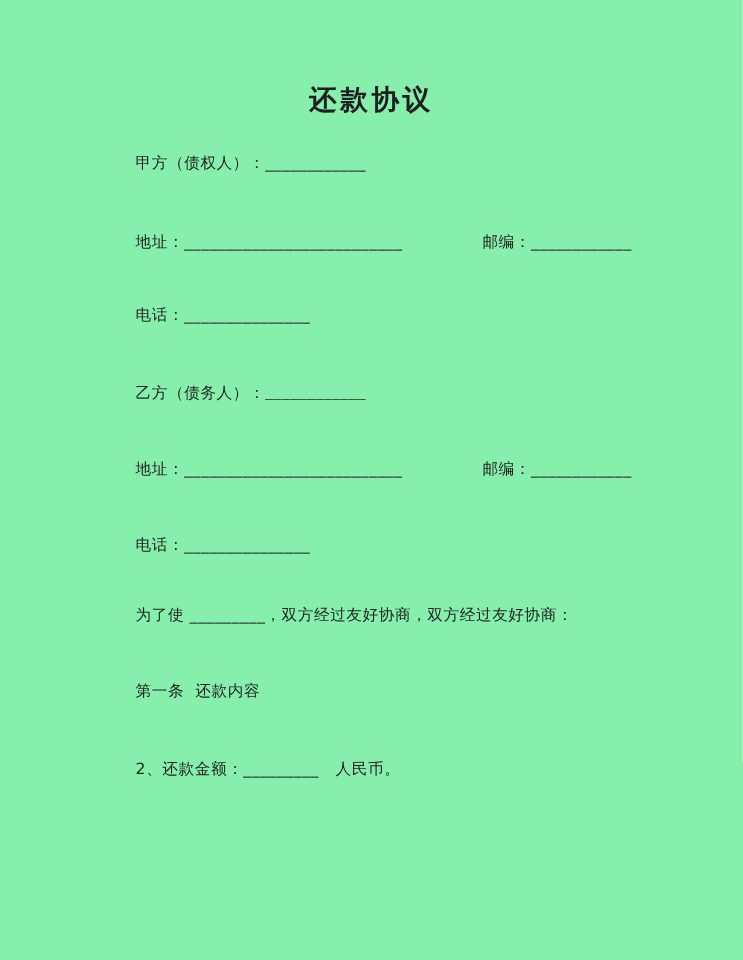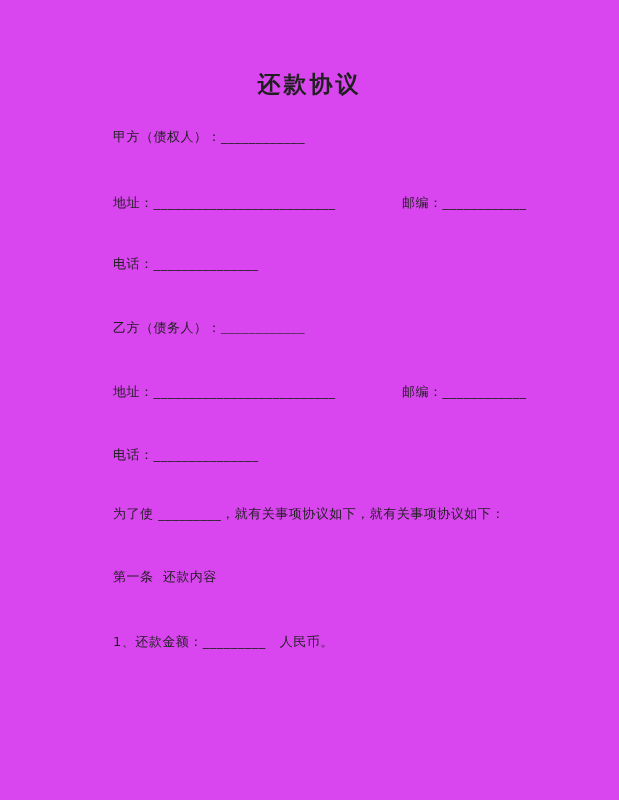--- a/index.html
+++ b/index.html
@@ -5,21 +5,21 @@
   html, body {
     margin: 0;
     padding: 0;
     background: #ffffff;
   }
   .page {
     position: relative;
     width: 619px;
     height: 800px;
     margin: 0 auto;
-    background: #d946ef;
+    background: #86efac;
     overflow: hidden;
     font-family: "DejaVu Sans", "Liberation Sans", sans-serif;
     color: #1f1f1f;
   }
   .t {
     position: absolute;
     white-space: pre;
     font-size: 13px;
     line-height: 1.3;
     color: #1f1f1f;
@@ -53,20 +53,20 @@
   <div class="t left-col" style="top:256px;">电话：_______________</div>
 
   <div class="t left-col" style="top:320px;font-family:Liberation Serif, serif;">乙方（债务人）：____________</div>
 
   <div class="t left-col" style="top:384px;">地址：__________________________</div>
 
   <div class="t postal-col" style="top:384px;">邮编：____________</div>
 
   <div class="t left-col" style="top:447px;">电话：_______________</div>
 
-  <div class="t left-col" style="top:506px;">为了使 _________，就有关事项协议如下，就有关事项协议如下：</div>
+  <div class="t left-col" style="top:506px;">为了使 _________，双方经过友好协商，双方经过友好协商：</div>
 
   <div class="t left-col" style="top:569px;">第一条  还款内容</div>
 
-  <div class="t left-col" style="top:634px;">1、还款金额：_________   人民币。</div>
+  <div class="t left-col" style="top:634px;">2、还款金额：_________   人民币。</div>
 
 
 </div>
 
 </body></html>

